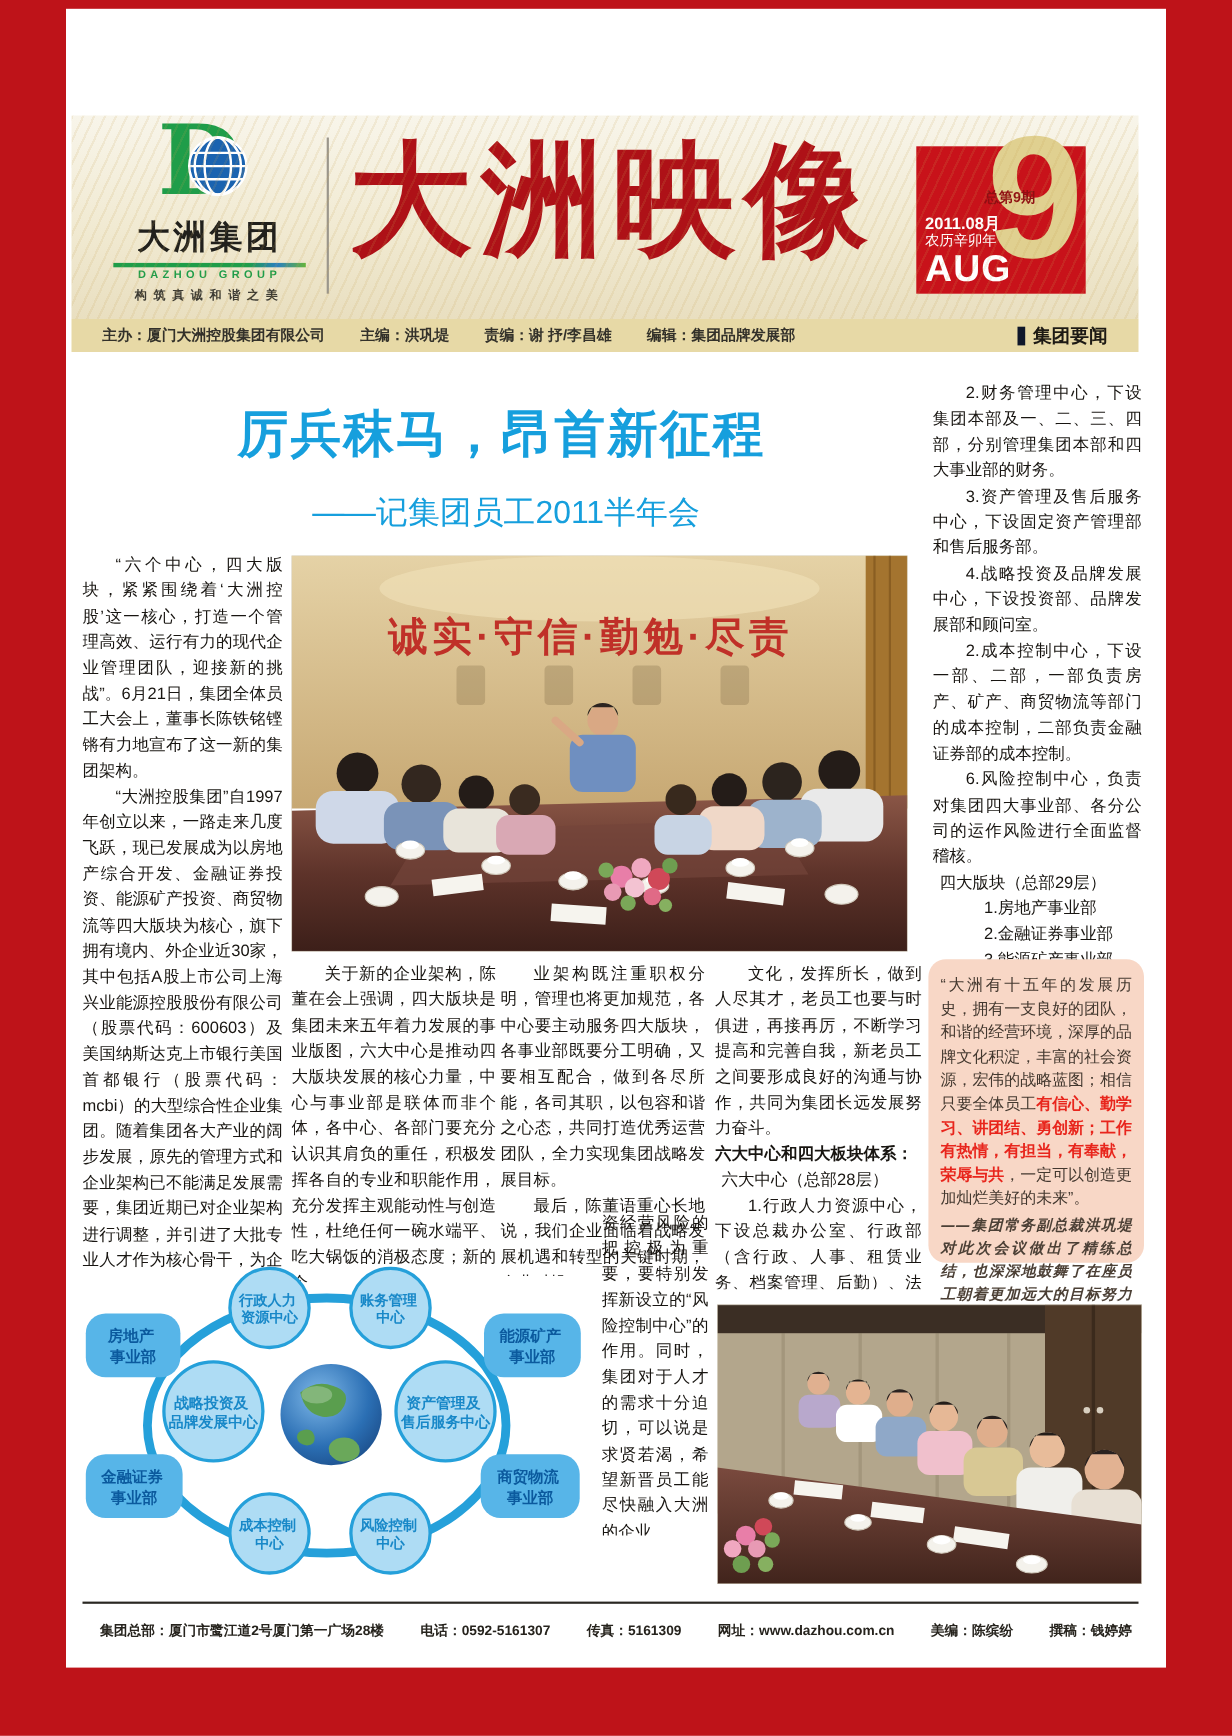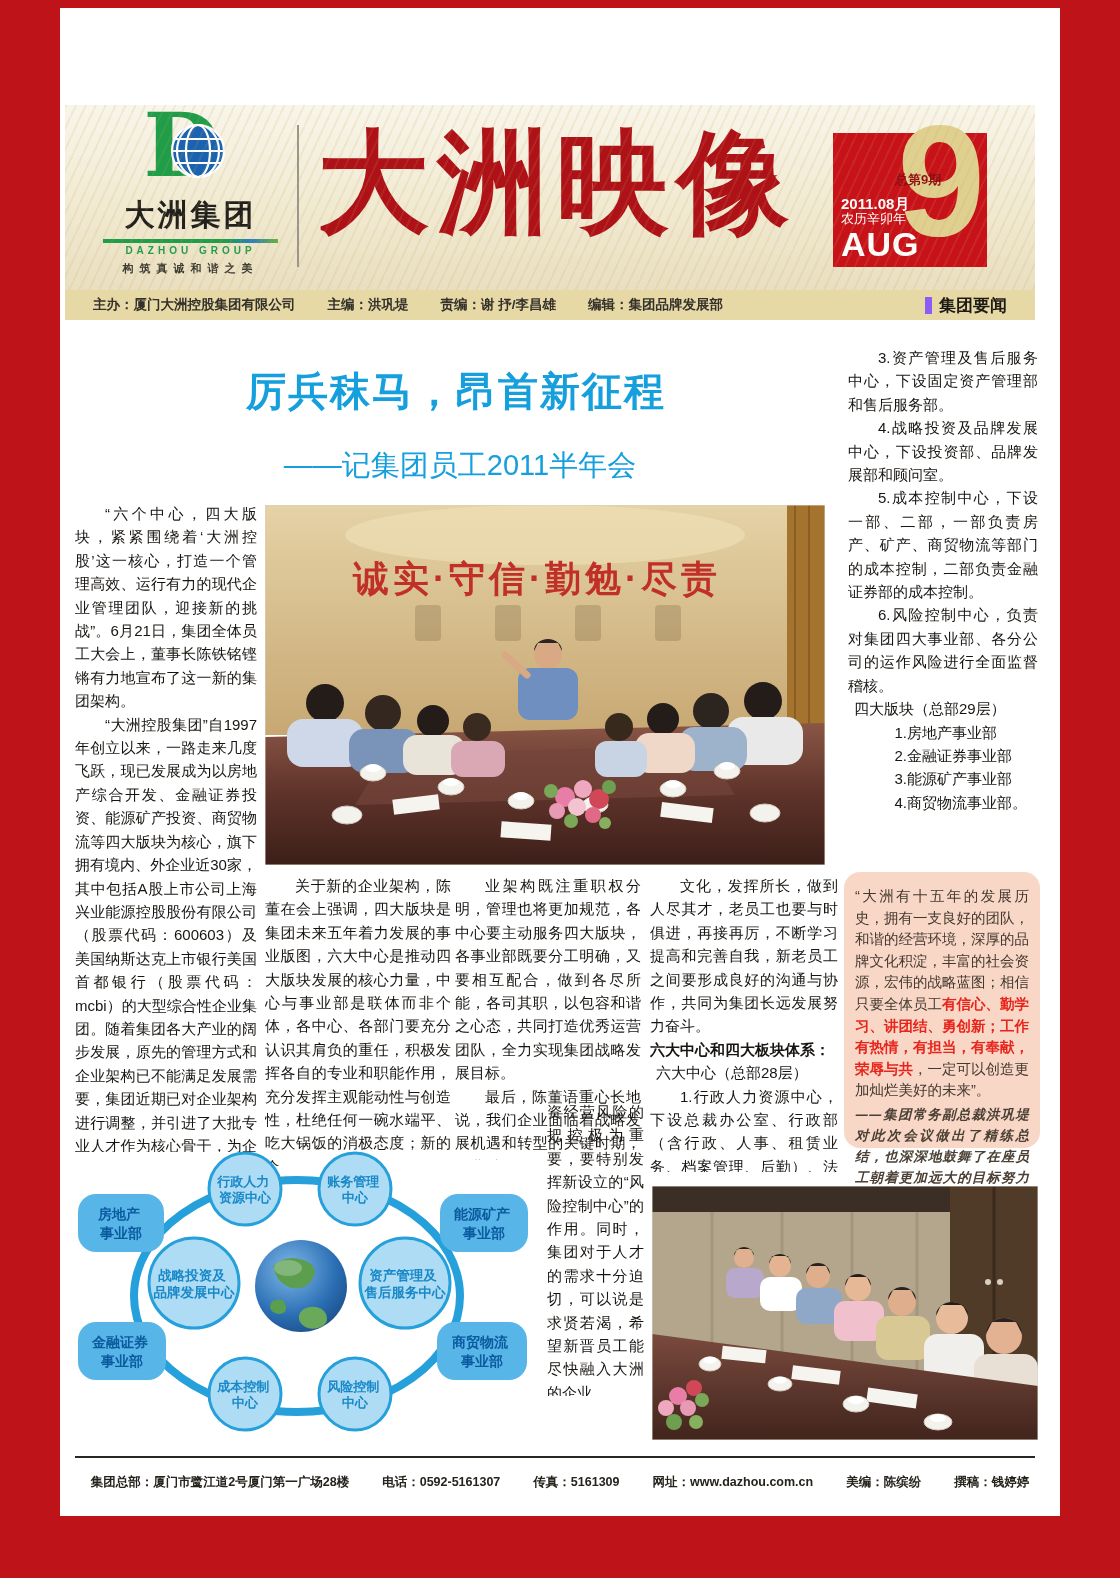--- a/index.html
+++ b/index.html
@@ -57,26 +57,26 @@
   .issue-lunar{font-size:13px;}
   .issue-month{font-size:34px;font-weight:bold;letter-spacing:1px;line-height:1;}
   .info-bar{
     position:absolute;left:5px;top:282px;width:970px;height:30px;
     background:#e7d9a6;display:flex;align-items:center;
     font-size:13.5px;font-weight:bold;color:#33312a;
     padding:0 28px;box-sizing:border-box;gap:32px;
   }
   .section-tag{
     margin-left:auto;font-size:17px;color:#1d1a14;
-    border-left:7px solid #8b5cf6;padding-left:7px;line-height:17px;
+    border-left:7px solid #0f172a;padding-left:7px;line-height:17px;
   }
   
   .headline{
     position:absolute;left:90px;top:356px;width:612px;text-align:center;
-    font-size:40px;font-weight:900;color:#169fdd;letter-spacing:2px;white-space:nowrap;
+    font-size:46px;font-weight:900;color:#169fdd;letter-spacing:2px;white-space:nowrap;
   }
   .deck{
     position:absolute;left:130px;top:438px;width:540px;text-align:center;
     font-size:29px;font-weight:normal;color:#169fdd;white-space:nowrap;
   }
   
   .bodycol{
     position:absolute;font-size:15px;line-height:23.4px;color:#181511;
     text-align:justify;overflow:hidden;
   }
@@ -290,23 +290,24 @@
   </div>
 
   <div class="bodycol col4">
     <p>文化，发挥所长，做到人尽其才，老员工也要与时俱进，再接再厉，不断学习提高和完善自我，新老员工之间要形成良好的沟通与协作，共同为集团长远发展努力奋斗。</p>
     <p class="bold">六大中心和四大板块体系：</p>
     <p class="smallindent">六大中心（总部28层）</p>
     <p>1.行政人力资源中心，下设总裁办公室、行政部（含行政、人事、租赁业务、档案管理、后勤）、法律部、招商部、物业公司。</p>
   </div>
 
   <div class="bodycol rightcol">
+    <p>2.财务管理中心，下设集团本部及一、二、三、四部，分别管理集团本部和四大事业部的财务。</p>
     <p>3.资产管理及售后服务中心，下设固定资产管理部和售后服务部。</p>
     <p>4.战略投资及品牌发展中心，下设投资部、品牌发展部和顾问室。</p>
-    <p>5.成本控制中心，下设一部、二部，一部负责房产、矿产、商贸物流等部门的成本控制，二部负责金融证券部的成本控制。</p>
+    <p>2.成本控制中心，下设一部、二部，一部负责房产、矿产、商贸物流等部门的成本控制，二部负责金融证券部的成本控制。</p>
     <p>6.风险控制中心，负责对集团四大事业部、各分公司的运作风险进行全面监督稽核。</p>
     <p class="smallindent">四大版块（总部29层）</p>
     <p class="subindent">1.房地产事业部</p>
     <p class="subindent">2.金融证券事业部</p>
     <p class="subindent">3.能源矿产事业部</p>
     <p class="subindent">4.商贸物流事业部。</p>
   </div>
 
   <div class="quote-box">
     <span>“大洲有十五年的发展历史，拥有一支良好的团队，和谐的经营环境，深厚的品牌文化积淀，丰富的社会资源，宏伟的战略蓝图；相信只要全体员工</span><span class="hl">有信心、勤学习、讲团结、勇创新；工作有热情，有担当，有奉献，荣辱与共</span><span>，一定可以创造更加灿烂美好的未来”。</span>

